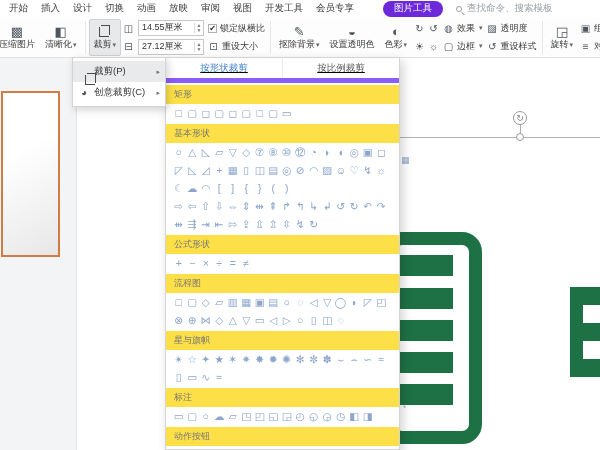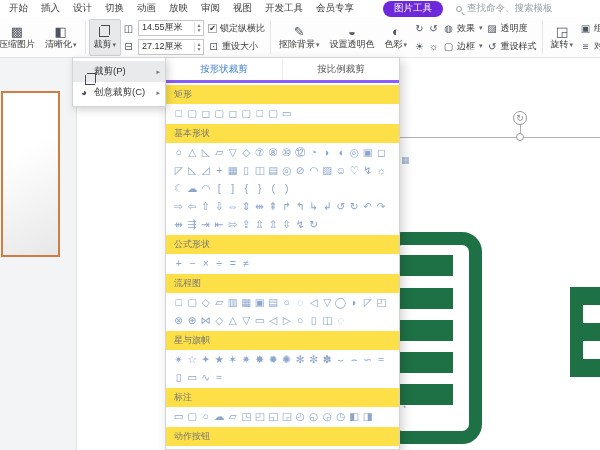--- a/index.html
+++ b/index.html
@@ -51,21 +51,21 @@
 
   
   .menu{position:absolute;left:72px;top:57px;width:94px;background:#fff;border:1px solid #d4d4d4;box-shadow:2px 3px 8px rgba(0,0,0,.18);padding:3px 0;z-index:30;}
   .menu-item{display:flex;align-items:center;height:21px;padding:0 5px;font-size:9.5px;color:#333;gap:4px;cursor:pointer;}
   .menu-item.hl{background:#e9eaeb;}
   .menu-item .m-ic{width:12px;font-size:10px;color:#4d5560;text-align:center;flex:0 0 auto;}
   .menu-item .arrow{margin-left:auto;font-size:7px;color:#777;}
 
   
   .submenu{position:absolute;left:165px;top:57px;width:235px;height:393px;background:#fff;border:1px solid #d4d4d4;box-shadow:3px 4px 10px rgba(0,0,0,.18);z-index:25;overflow:hidden;}
-  .subtabs{display:flex;height:25px;border-bottom:3px solid #8b5cf6;}
+  .subtabs{display:flex;height:25px;border-bottom:5px solid #8b5cf6;text-decoration:underline;}
   .subtab{flex:1;display:flex;align-items:center;justify-content:center;font-size:9.5px;color:#555;cursor:pointer;}
   .subtab.active{color:#3e7fce;}
   .subtab + .subtab{border-left:1px solid #ebebeb;}
   .sec-title{font-size:9px;color:#777;background:#fde047;padding:3px 8px;margin-top:2px;}
   .shape-row{padding:2px 6px;line-height:14px;white-space:nowrap;}
   .shape-cell{display:inline-block;width:13.5px;height:14px;font-size:10.5px;color:#8ba5cc;text-align:center;vertical-align:top;cursor:pointer;}
 </style>
 </head>
 <body>
 

